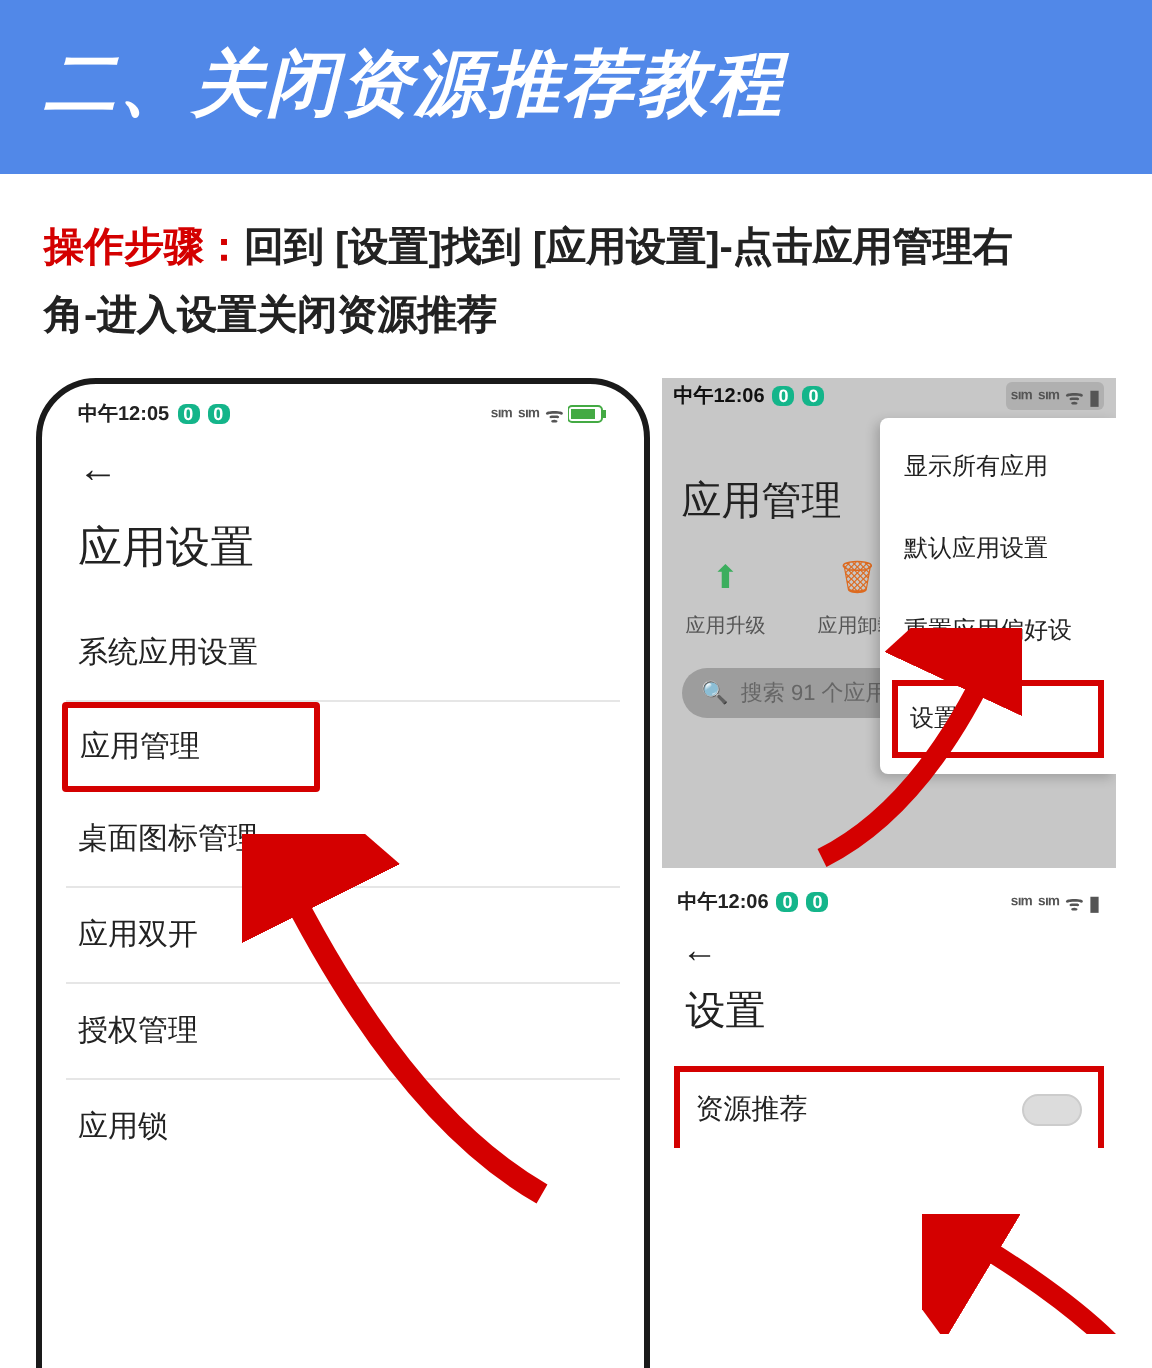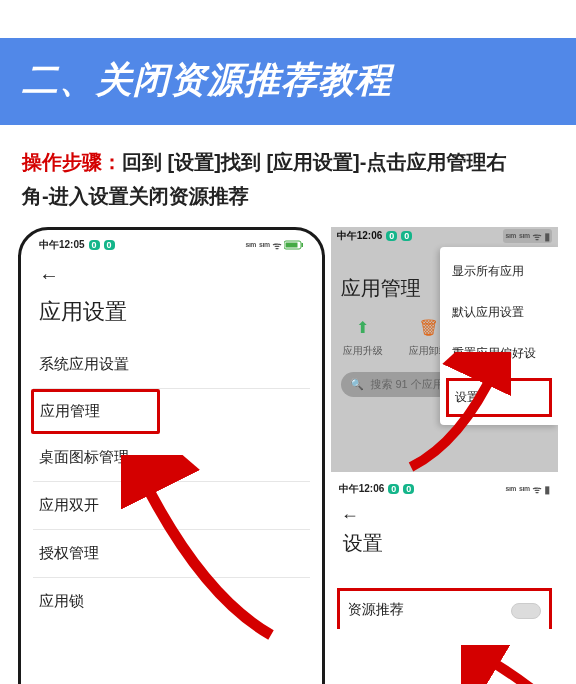--- a/index.html
+++ b/index.html
@@ -11,21 +11,20 @@
     overflow: hidden;
   }
   .header-banner {
     background: #5188e8;
     color: #fff;
     font-size: 36px;
     font-weight: 700;
     padding: 18px 22px 20px;
     font-style: italic;
     letter-spacing: 1px;
-    margin-top: 38px;
   }
   .instructions {
     padding: 20px 22px 14px;
     font-size: 20px;
     font-weight: 700;
     line-height: 1.7;
     color: #222;
     border-radius: 14px;
   }
   .instructions .red { color: #d40000; }
@@ -138,21 +137,21 @@
     padding: 8px 6px;
   }
   
   .back-arrow2{position:relative;z-index:2;padding:5px 10px 0;font-size:18px;color:#222;}
   .title2{position:relative;z-index:2;font-size:20px;color:#222;padding:6px 12px 10px;}
   .line-item{position:relative;z-index:2;
     font-size:14px;color:#222;padding:14px 12px;border-bottom:1px solid #e4e4e4;
     display:flex; justify-content:space-between; align-items:center;}
   .toggle-on{width:30px;height:16px;border-radius:10px;background:#0a84ff;position:relative;}
   .toggle-off{width:30px;height:16px;border-radius:10px;background:#dcdcdc;position:relative; border:1px solid #ccc;}
-  .line-item.boxed{border:3px solid #d40000; margin:21px 6px 0; padding:10px 8px; border-bottom:none;align-items:flex-end;}
+  .line-item.boxed{border:3px solid #d40000; margin:4px 6px 0; padding:10px 8px; border-bottom:none;}
   
   .arrow-svg{position:absolute;z-index:10;}
 </style>
 </head>
 <body>
 
 <div class="header-banner">二、关闭资源推荐教程</div>
 
 <div class="instructions">
   <span class="red">操作步骤：</span><span>回到 [设置]找到 [应用设置]-点击应用管理右</span><br>

